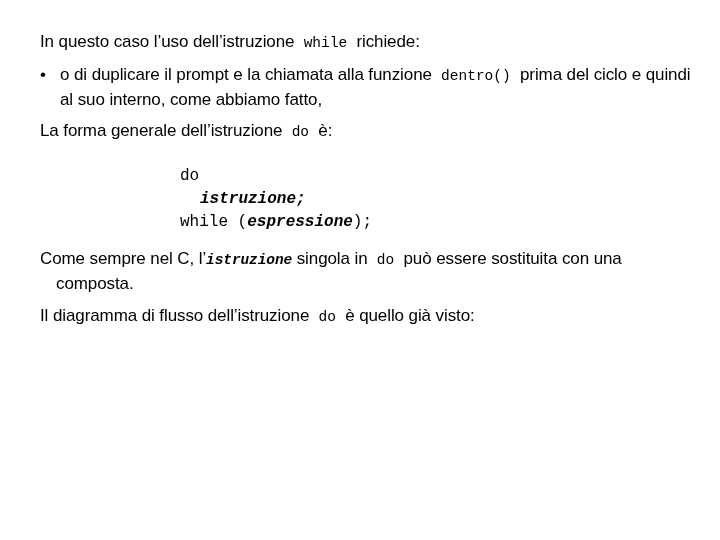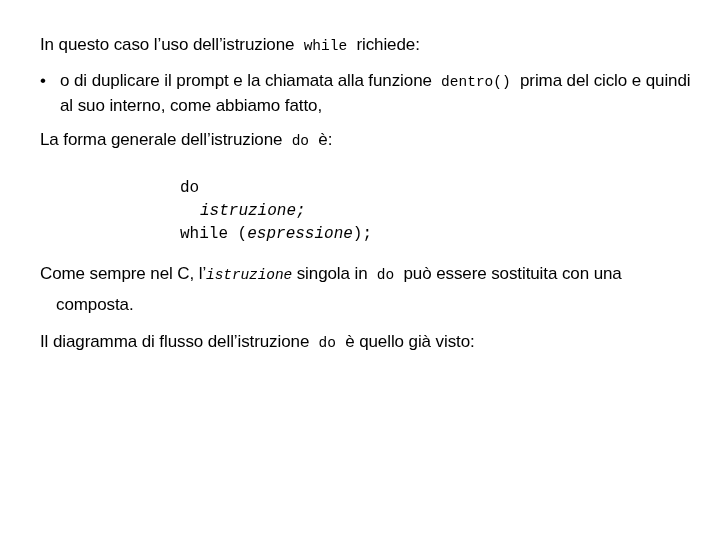--- a/index.html
+++ b/index.html
@@ -20,21 +20,21 @@
     position: relative;
     width: 720px;
     height: 540px;
     box-sizing: border-box;
     padding: 30px 28px 0 40px;
   }
 
   
   .para {
     font-size: 17px;
-    line-height: 29px;
+    line-height: 24px;
     letter-spacing: -0.1px;
     margin: 0 0 8px 0;
     padding: 0;
     text-indent: 0;
     padding-left: 16px;
     margin-left: -16px;
   }
 
   
   .para-hang {
@@ -61,38 +61,38 @@
   
   .code {
     font-family: "Liberation Mono", "DejaVu Sans Mono", monospace;
     font-size: 14.5px;
     letter-spacing: 0px;
   }
   .code-i {
     font-family: "Liberation Mono", "DejaVu Sans Mono", monospace;
     font-size: 14.5px;
     font-style: italic;
-    font-weight: normal;
+    font-weight: bold;
   }
 
   
   .codeblock {
     font-family: "Liberation Mono", "DejaVu Sans Mono", monospace;
     font-size: 16px;
     line-height: 23px;
     margin: 21px 0 13px 0;
     padding-left: 140px;
     white-space: pre;
   }
   .codeblock .kw {
     font-weight: normal;
   }
   .codeblock .ph {
     font-style: italic;
-    font-weight: normal;
+    font-weight: bold;
   }
 </style>
 </head>
 <body>
 
 <div class="slide">
 
   <p class="para"><span>In questo caso l’uso dell’istruzione</span>&nbsp; <span class="code">while</span>&nbsp; <span>richiede:</span></p>
 
   <p class="bullet"><span class="dot">•</span><span>o di duplicare il prompt e la chiamata alla funzione</span>&nbsp; <span class="code">dentro()</span>&nbsp; <span>prima del ciclo e quindi al suo interno, come abbiamo fatto,</span></p>

